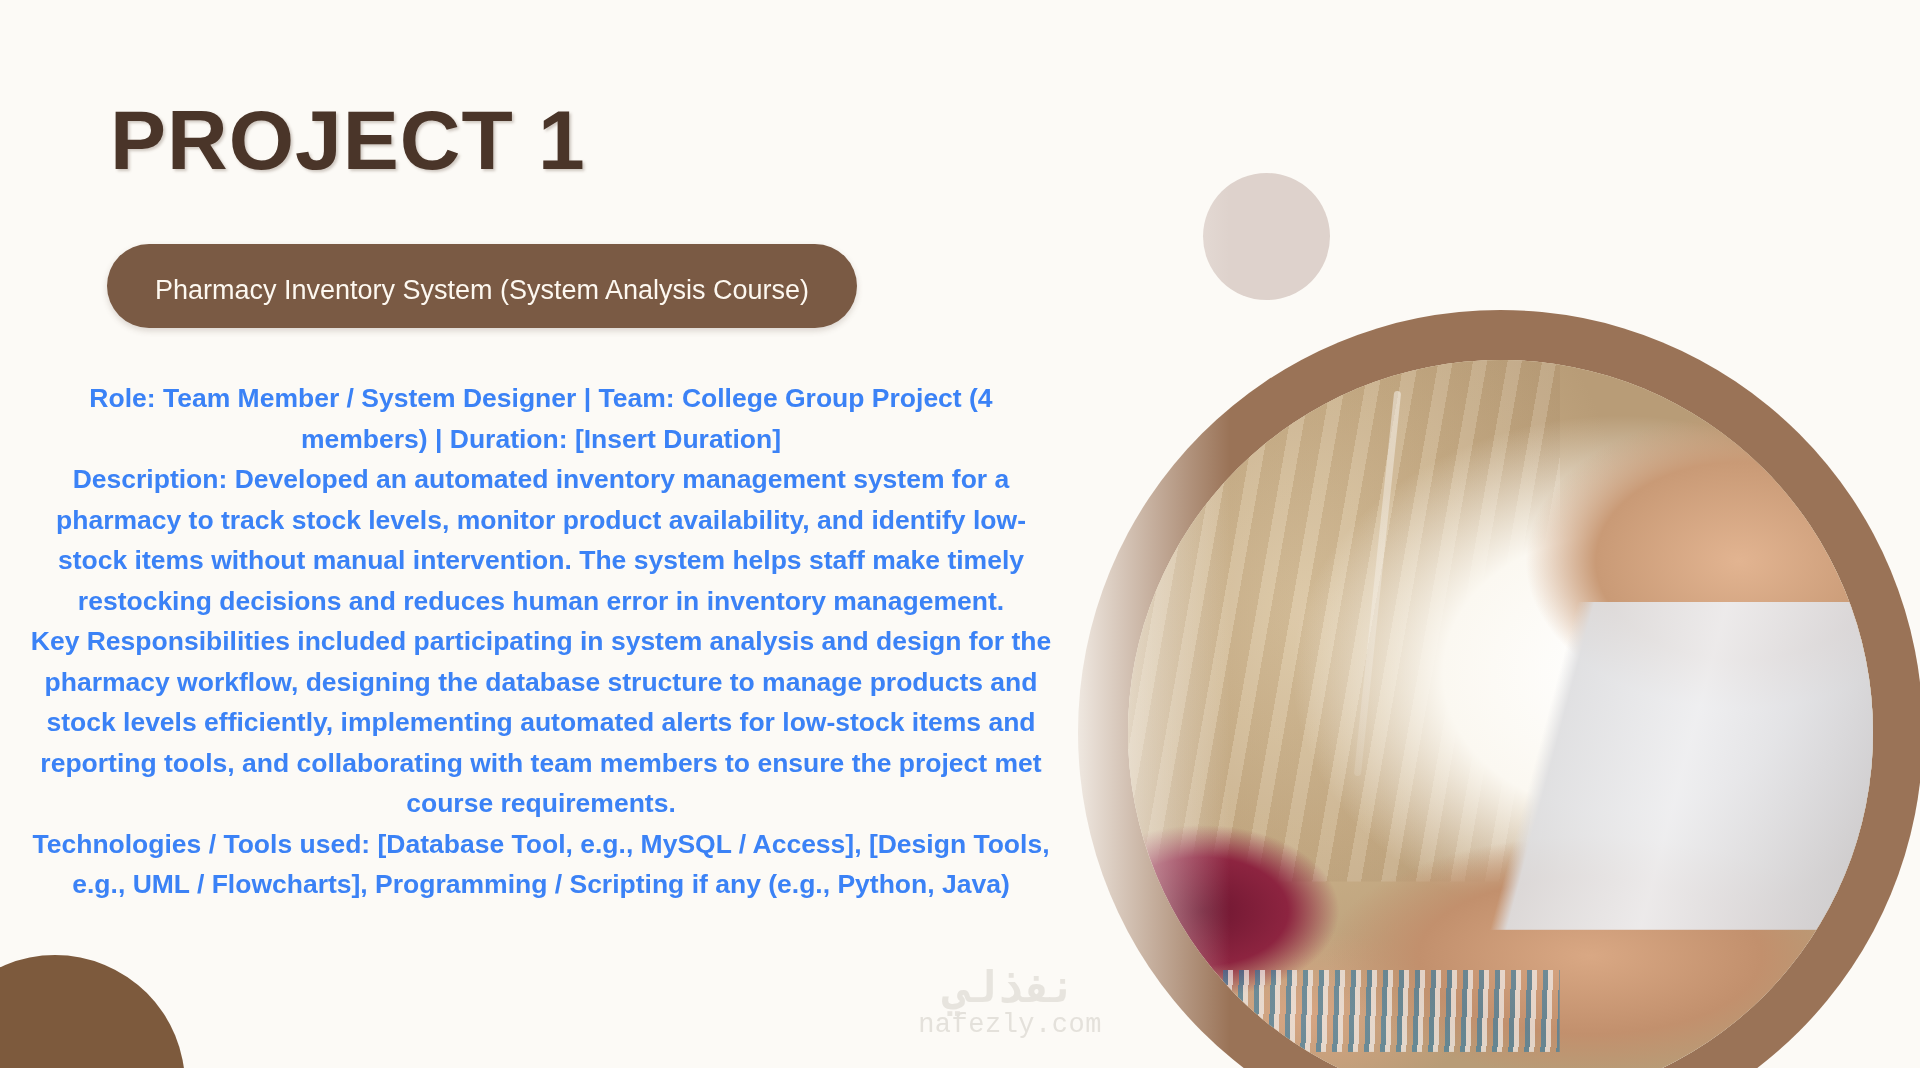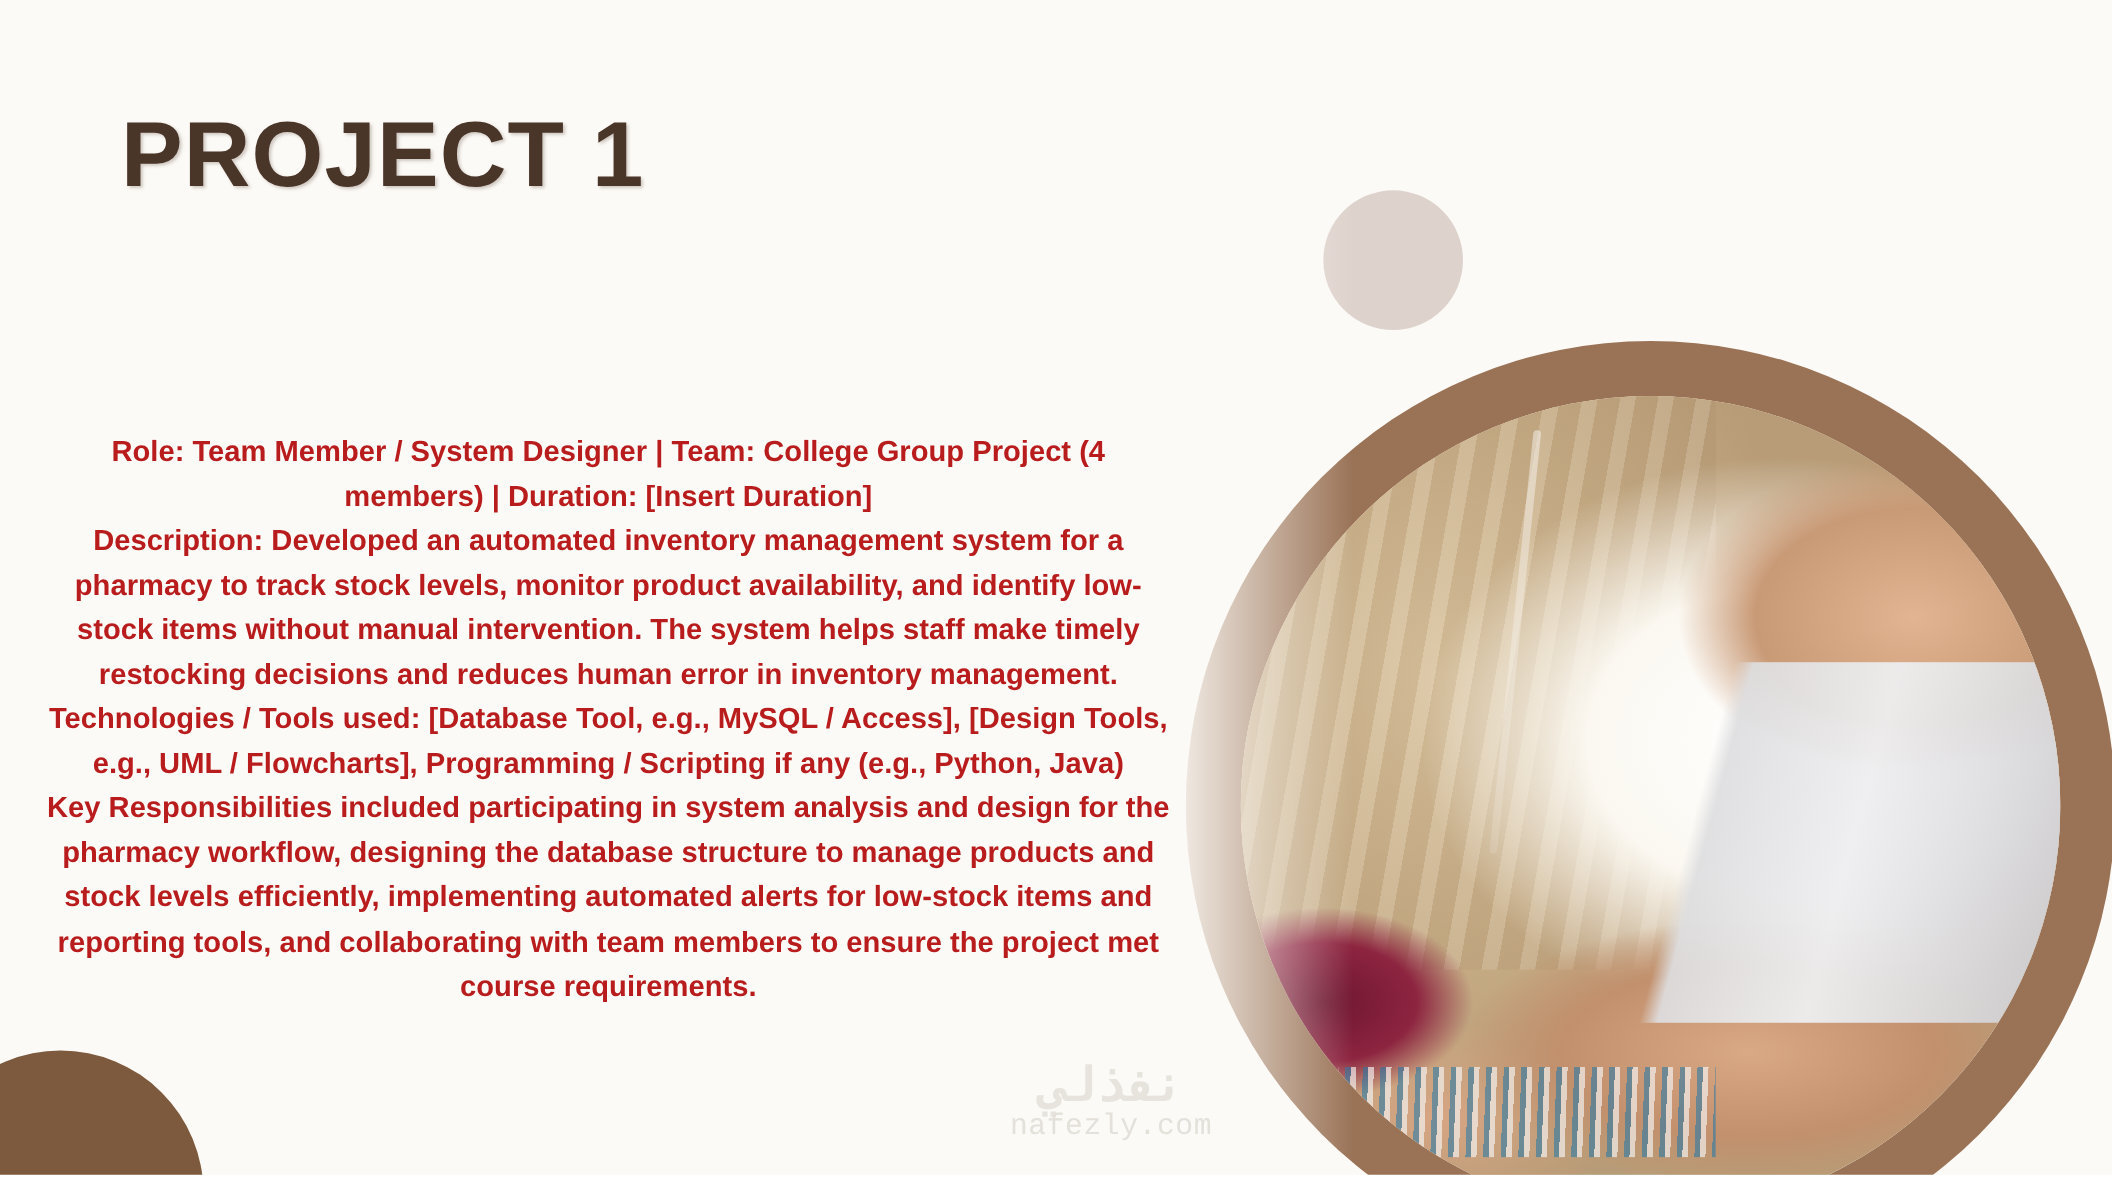--- a/index.html
+++ b/index.html
@@ -155,26 +155,26 @@
     align-items: center;
     justify-content: center;
     box-shadow: 0 3px 6px rgba(90,70,55,0.20);
   }
 
   .body-copy {
     position: absolute;
     left: 26px;
     top: 378px;
     width: 1030px;
-    margin: 12px;
+    margin: 0;
     text-align: center;
     font-size: 26.5px;
     line-height: 40.5px;
     font-weight: 700;
-    color: #b91c1c;
+    color: #3b82f6;
   }
   .body-copy .para {
     margin: 0;
   }
 
   
   .watermark {
     position: absolute;
     left: 895px;
     top: 968px;
@@ -215,26 +215,29 @@
   <div class="photo-ring">
     <div class="photo-hole">
       <div class="photo-art" aria-label="two-people-working-at-laptop-with-colour-swatches-photo"></div>
     </div>
   </div>
 
   <div class="photo-fade"></div>
 
   <h1 class="title">PROJECT 1</h1>
 
+  <div class="subtitle-pill">
+    <span>Pharmacy Inventory System (System Analysis Course)</span>
+  </div>
 
   <div class="body-copy">
     <p class="para">Role: Team Member / System Designer | Team: College Group Project (4 members) | Duration: [Insert Duration]</p>
     <p class="para">Description: Developed an automated inventory management system for a pharmacy to track stock levels, monitor product availability, and identify low-stock items without manual intervention. The system helps staff make timely restocking decisions and reduces human error in inventory management.</p>
+    <p class="para">Key Responsibilities included participating in system analysis and design for the pharmacy workflow, designing the database structure to manage products and stock levels efficiently, implementing automated alerts for low-stock items and reporting tools, and collaborating with team members to ensure the project met course requirements.</p>
     <p class="para">Technologies / Tools used: [Database Tool, e.g., MySQL / Access], [Design Tools, e.g., UML / Flowcharts], Programming / Scripting if any (e.g., Python, Java)</p>
-    <p class="para">Key Responsibilities included participating in system analysis and design for the pharmacy workflow, designing the database structure to manage products and stock levels efficiently, implementing automated alerts for low-stock items and reporting tools, and collaborating with team members to ensure the project met course requirements.</p>
   </div>
 
   <div class="watermark">
     <span class="wm-ar">نفذلي</span>
     <span class="wm-en">nafezly.com</span>
   </div>
 
 </div>
 
 </body></html>

